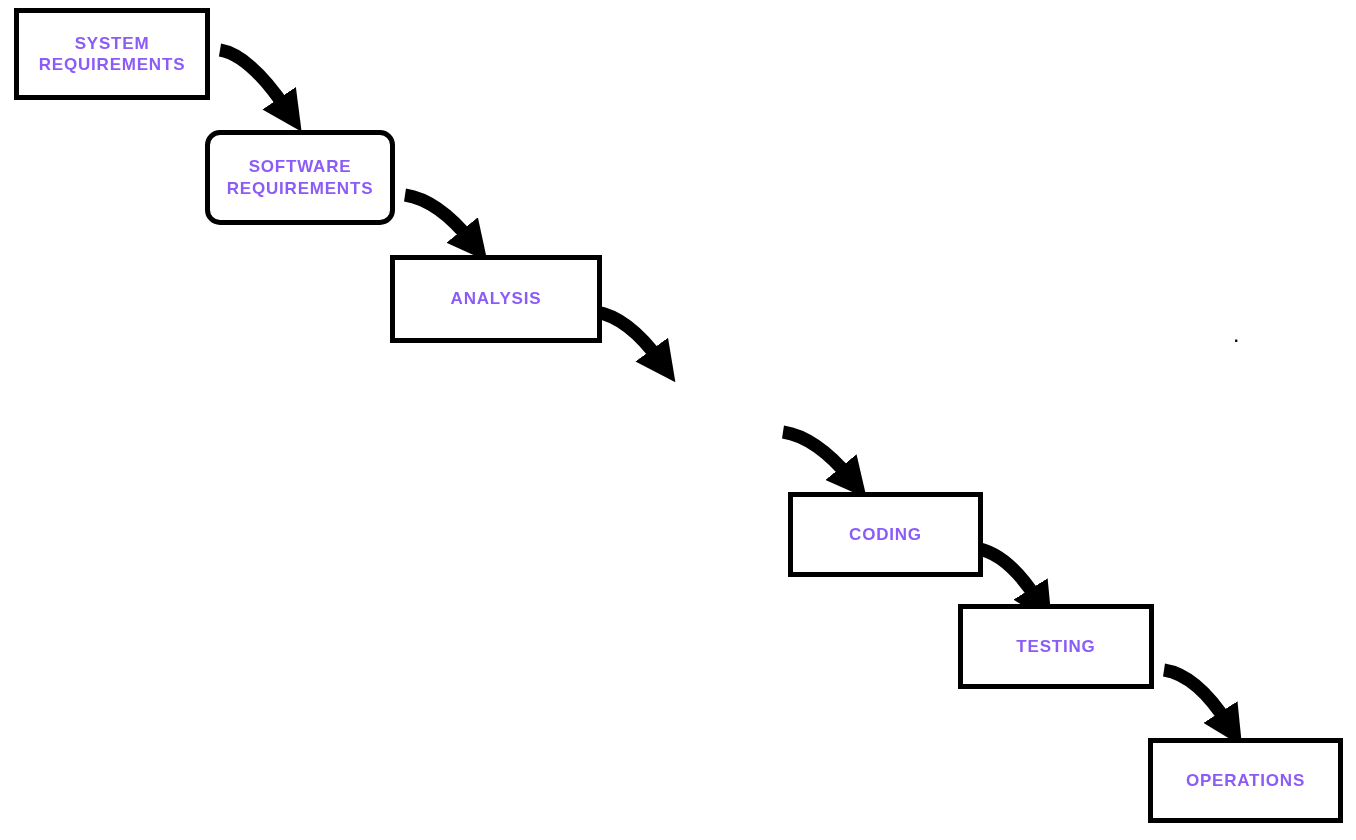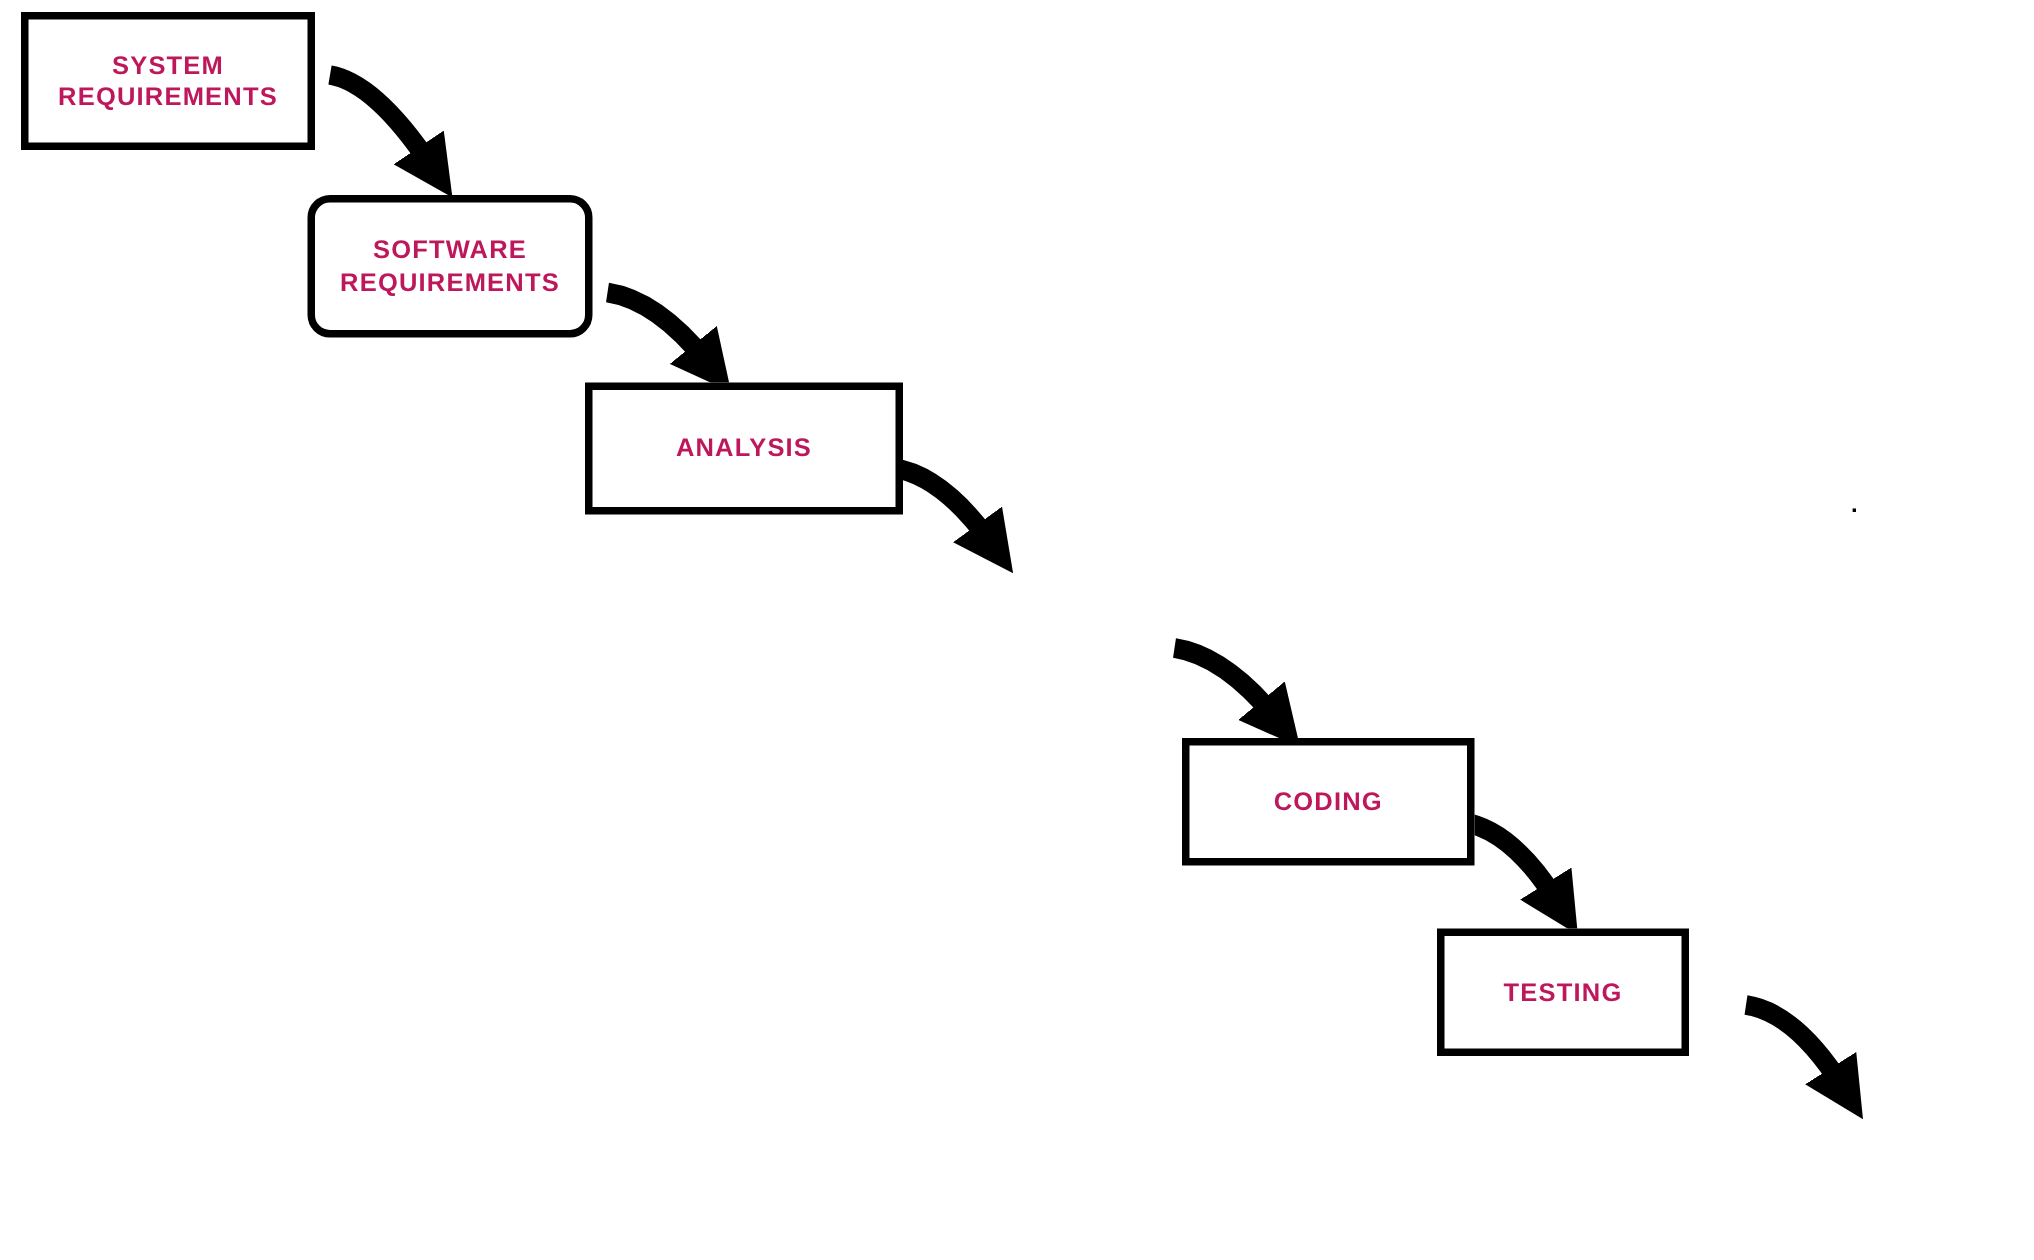--- a/index.html
+++ b/index.html
@@ -21,21 +21,21 @@
     border: 5px solid #000000;
     background: #ffffff;
     display: flex;
     align-items: center;
     justify-content: center;
     text-align: center;
     font-weight: bold;
     font-size: 17px;
     letter-spacing: 0.8px;
     line-height: 1.25;
-    color: #be185d;
+    color: #8b5cf6;
     white-space: pre-line;
   }
   .arrows-layer {
     position: absolute;
     left: 0;
     top: 0;
     width: 1356px;
     height: 840px;
     pointer-events: none;
   }
@@ -52,21 +52,21 @@
     font-size: 16px;
     font-weight: bold;
     color: #000000;
   }
   
   #box-0 { left: 14px;   top: 8px;   width: 196px; height: 92px; }
   #box-1 { left: 205px;  top: 130px; width: 190px; height: 95px; border-radius: 15px; }
   #box-2 { left: 390px;  top: 255px; width: 212px; height: 88px; }
   #box-3 { left: 580px;  top: 375px; width: 193px; height: 88px; }
   #box-4 { left: 788px;  top: 492px; width: 195px; height: 85px; }
-  #box-5 { left: 958px;  top: 619px; width: 168px; height: 85px; }
+  #box-5 { left: 958px;  top: 604px; width: 196px; height: 85px; }
   #box-6 { left: 1148px; top: 738px; width: 195px; height: 85px; }
 </style>
 </head>
 <body>
 
 <div class="canvas">
 
   <svg class="arrows-layer" viewBox="0 0 1356 840" xmlns="http://www.w3.org/2000/svg">
     <defs>
       <marker id="arrowhead" viewBox="0 0 10 10" refX="3.5" refY="5" markerWidth="3.1" markerHeight="3.1" orient="auto">
@@ -87,16 +87,17 @@
   <div id="box-1" class="step-box">SOFTWARE
 REQUIREMENTS</div>
 
   <div id="box-2" class="step-box">ANALYSIS</div>
 
 
   <div id="box-4" class="step-box">CODING</div>
 
   <div id="box-5" class="step-box">TESTING</div>
 
+  <div id="box-6" class="step-box">OPERATIONS</div>
 
   <span class="stray-mark">.</span>
 
 </div>
 
 </body></html>

